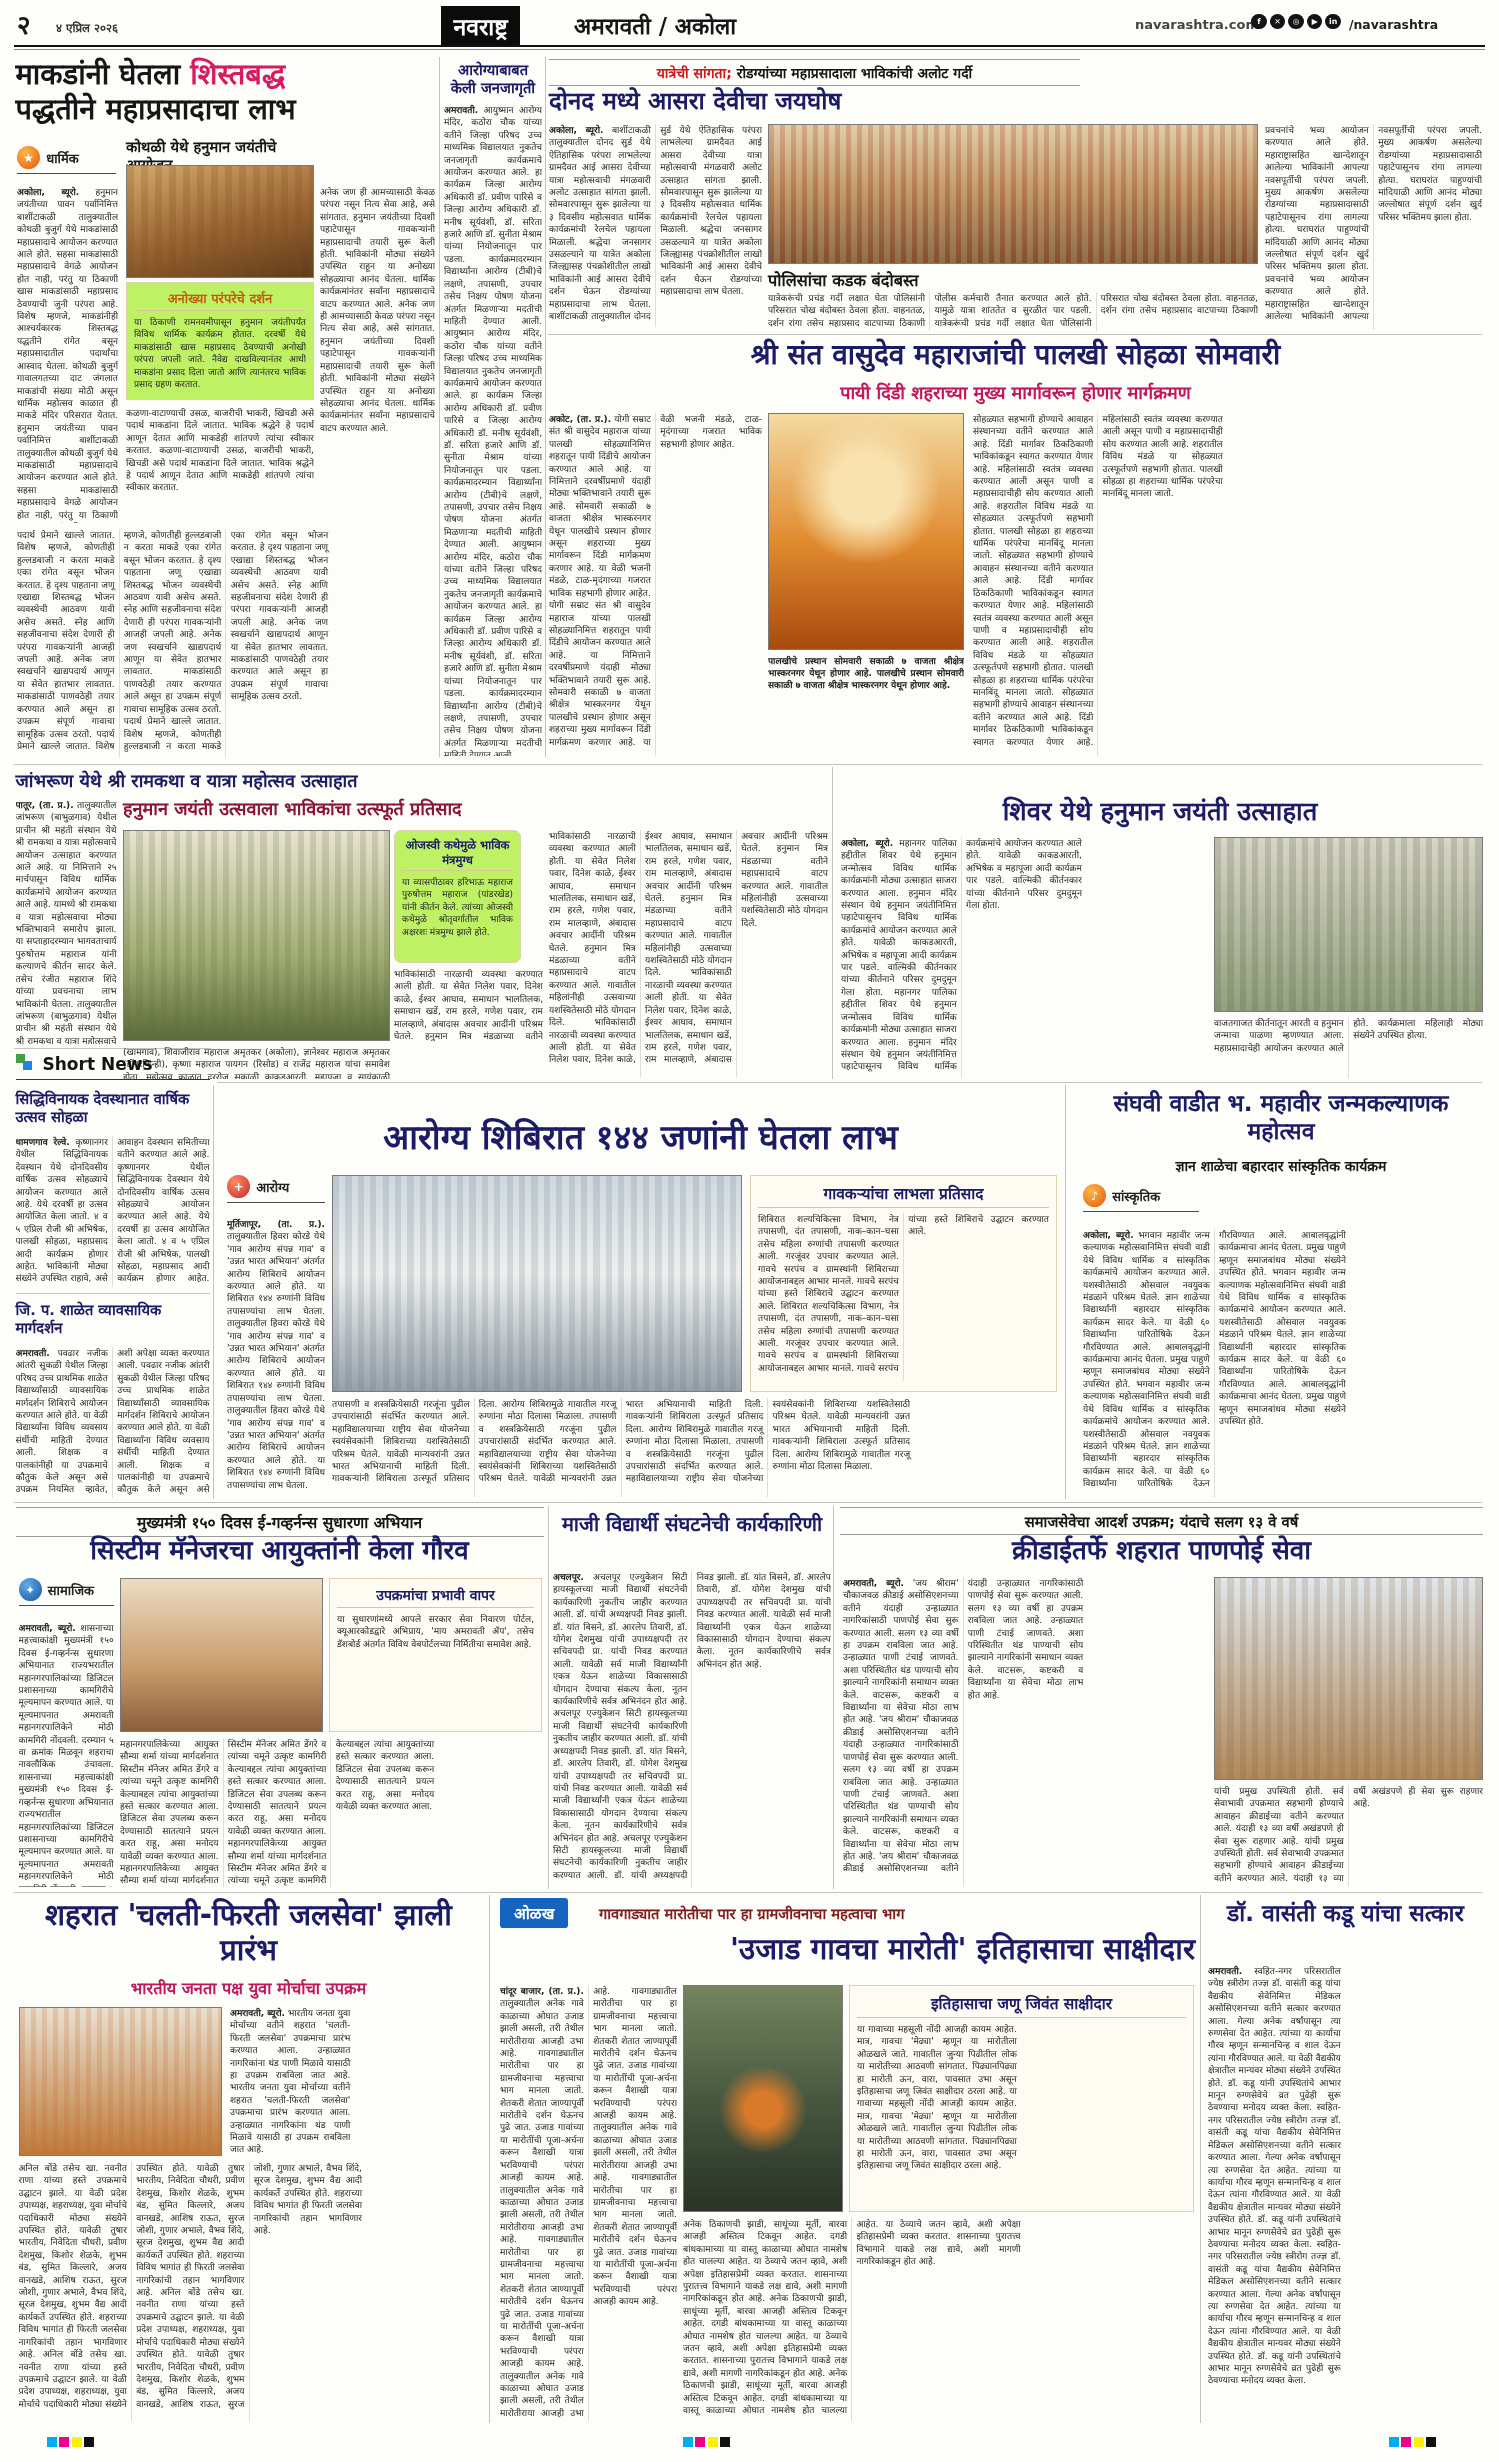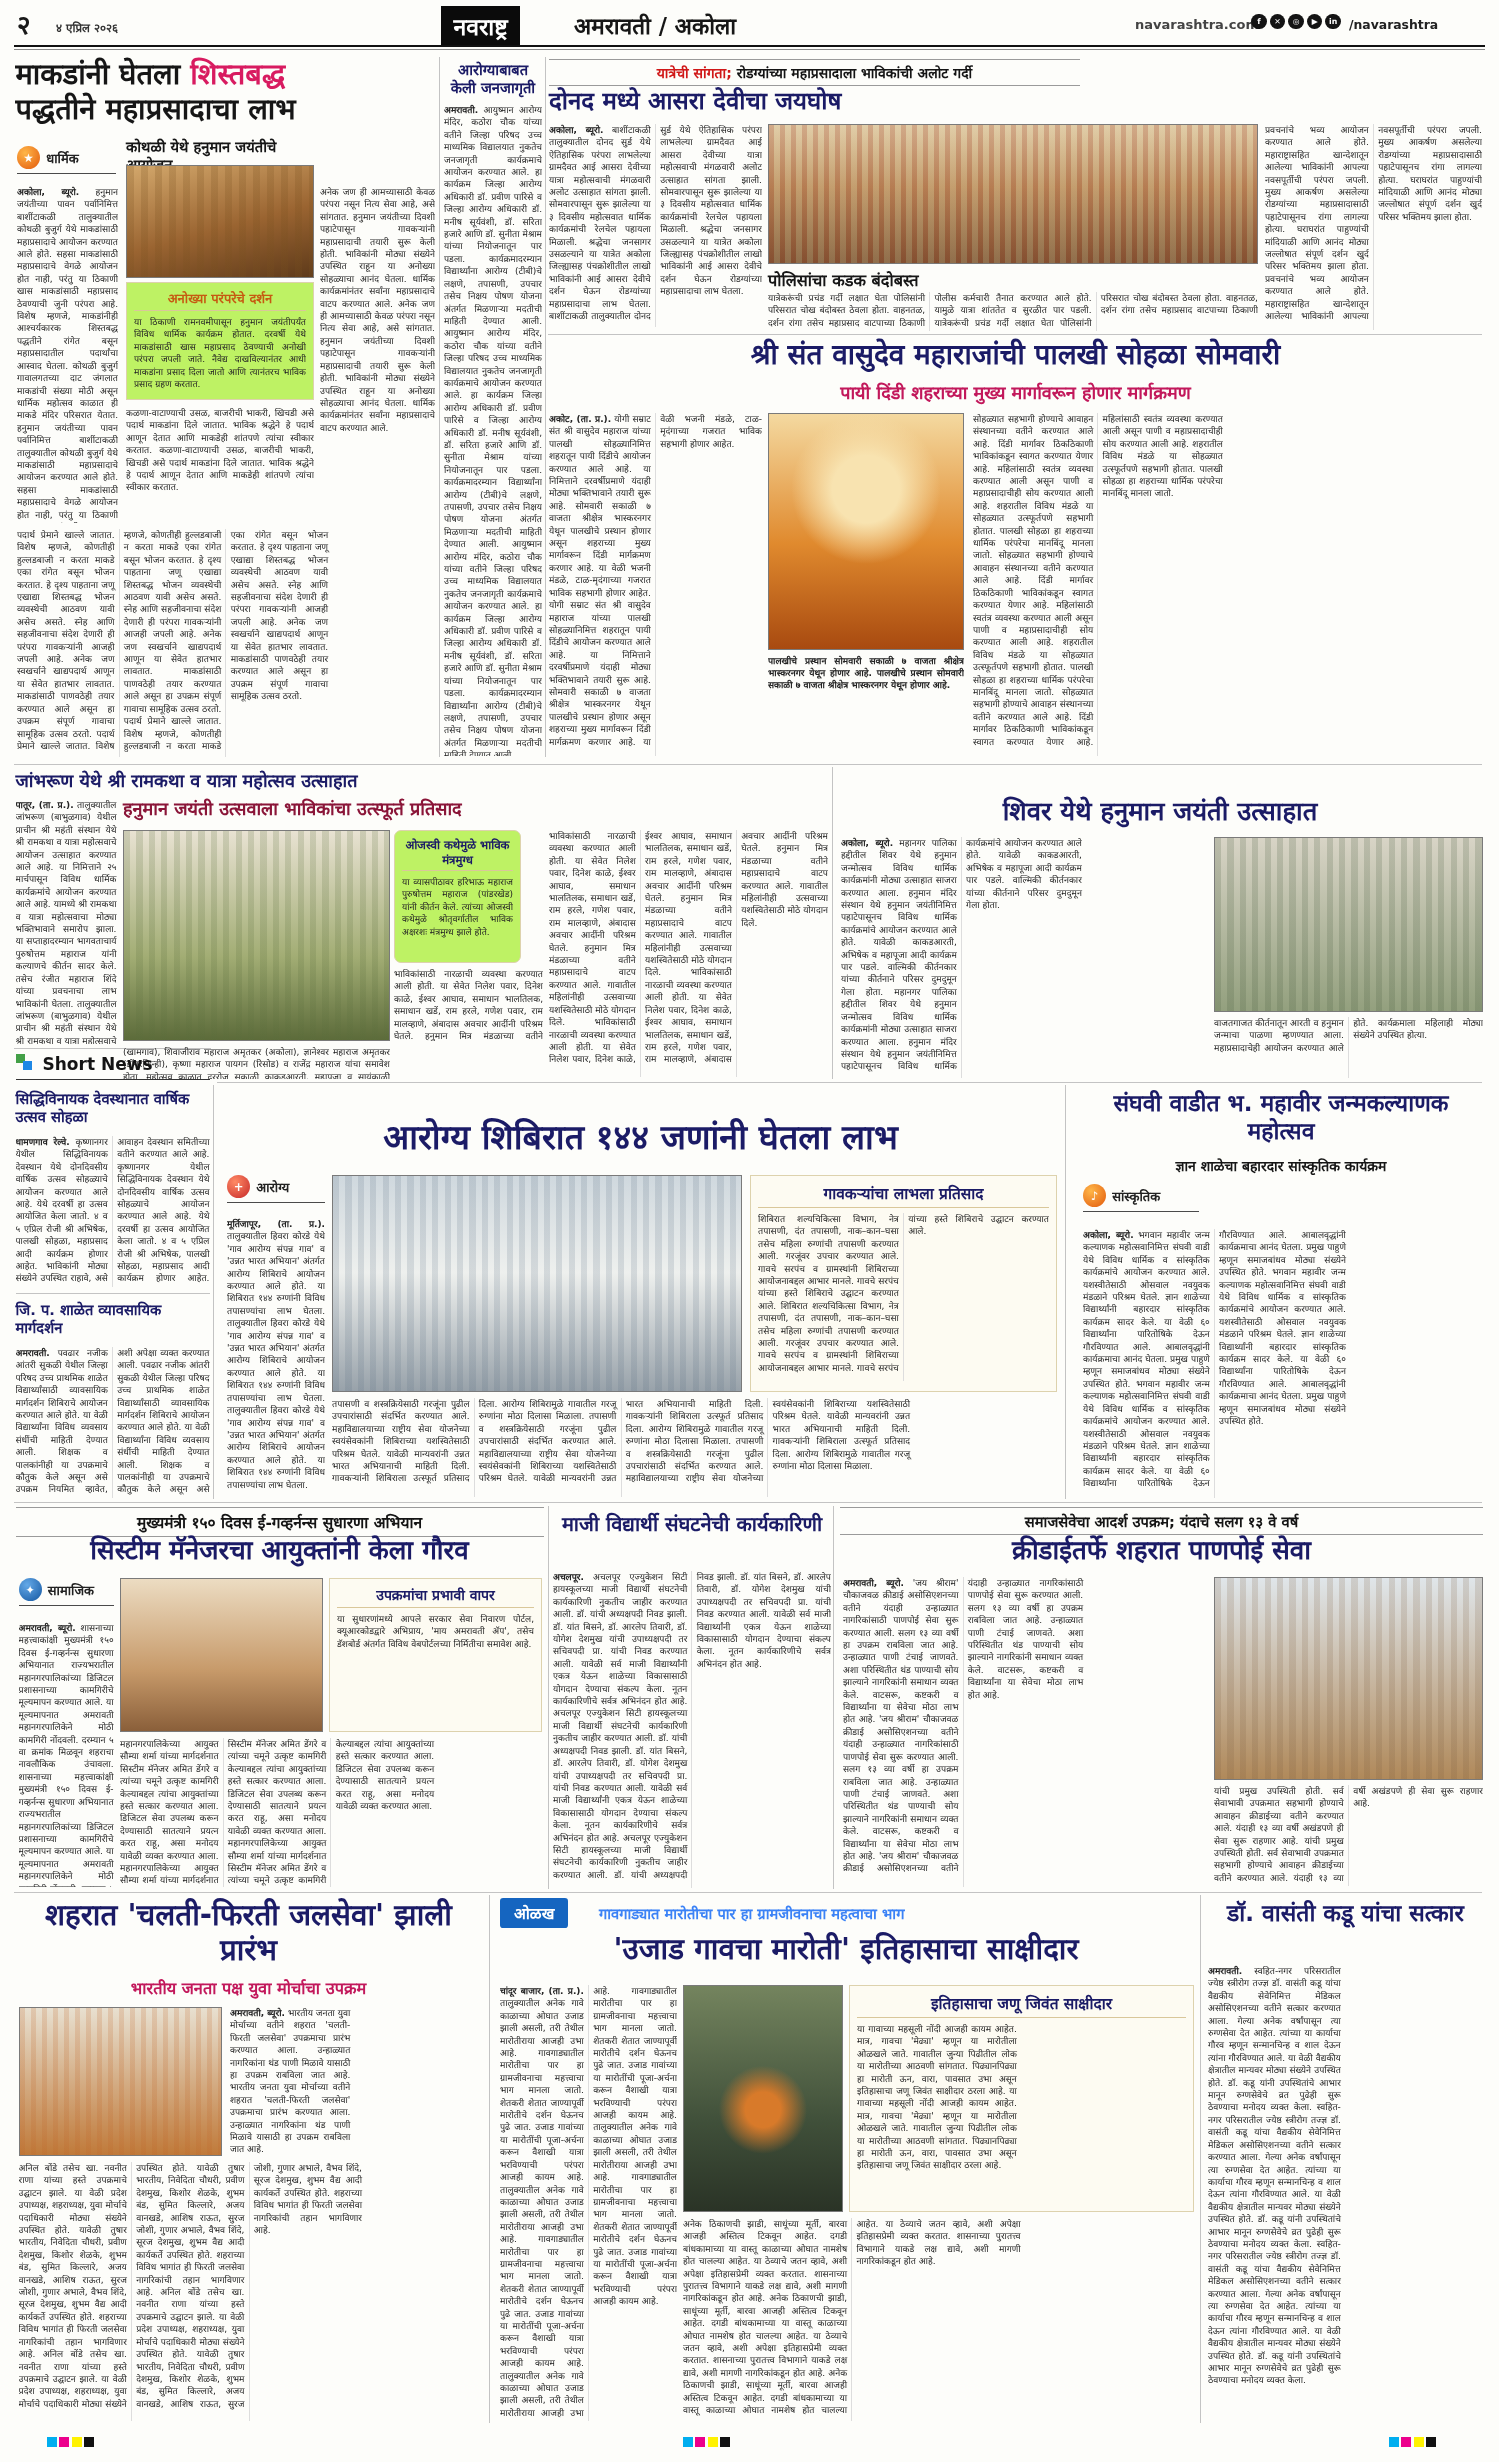--- a/index.html
+++ b/index.html
@@ -280,22 +280,22 @@
   <div class="a photo ph-jalseva" style="left:18.6px;top:2007px;width:203px;height:149px;"></div>
   <div class="a bt c2" style="left:230px;top:2007px;width:250px;height:149px;">
     <span class="byl">अमरावती, ब्यूरो.</span>
     <span>भारतीय जनता युवा मोर्चाच्या वतीने शहरात 'चलती-फिरती जलसेवा' उपक्रमाचा प्रारंभ करण्यात आला. उन्हाळ्यात नागरिकांना थंड पाणी मिळावे यासाठी हा उपक्रम राबविला जात आहे. भारतीय जनता युवा मोर्चाच्या वतीने शहरात 'चलती-फिरती जलसेवा' उपक्रमाचा प्रारंभ करण्यात आला. उन्हाळ्यात नागरिकांना थंड पाणी मिळावे यासाठी हा उपक्रम राबविला जात आहे.</span>
   </div>
   <div class="a bt c4" style="left:18.6px;top:2162px;width:461px;height:259px;">
     <span>अनिल बोंडे तसेच खा. नवनीत राणा यांच्या हस्ते उपक्रमाचे उद्घाटन झाले. या वेळी प्रदेश उपाध्यक्ष, शहराध्यक्ष, युवा मोर्चाचे पदाधिकारी मोठ्या संख्येने उपस्थित होते. यावेळी तुषार भारतीय, निवेदिता चौधरी, प्रवीण देशमुख, किशोर शेळके, शुभम बंड, सुमित किल्लारे, अजय वानखडे, आशिष राऊत, सुरज जोशी, गुणार अभाले, वैभव शिंदे, सूरज देशमुख, शुभम वैद्य आदी कार्यकर्ते उपस्थित होते. शहराच्या विविध भागांत ही फिरती जलसेवा नागरिकांची तहान भागविणार आहे. अनिल बोंडे तसेच खा. नवनीत राणा यांच्या हस्ते उपक्रमाचे उद्घाटन झाले. या वेळी प्रदेश उपाध्यक्ष, शहराध्यक्ष, युवा मोर्चाचे पदाधिकारी मोठ्या संख्येने उपस्थित होते. यावेळी तुषार भारतीय, निवेदिता चौधरी, प्रवीण देशमुख, किशोर शेळके, शुभम बंड, सुमित किल्लारे, अजय वानखडे, आशिष राऊत, सुरज जोशी, गुणार अभाले, वैभव शिंदे, सूरज देशमुख, शुभम वैद्य आदी कार्यकर्ते उपस्थित होते. शहराच्या विविध भागांत ही फिरती जलसेवा नागरिकांची तहान भागविणार आहे. अनिल बोंडे तसेच खा. नवनीत राणा यांच्या हस्ते उपक्रमाचे उद्घाटन झाले. या वेळी प्रदेश उपाध्यक्ष, शहराध्यक्ष, युवा मोर्चाचे पदाधिकारी मोठ्या संख्येने उपस्थित होते. यावेळी तुषार भारतीय, निवेदिता चौधरी, प्रवीण देशमुख, किशोर शेळके, शुभम बंड, सुमित किल्लारे, अजय वानखडे, आशिष राऊत, सुरज जोशी, गुणार अभाले, वैभव शिंदे, सूरज देशमुख, शुभम वैद्य आदी कार्यकर्ते उपस्थित होते. शहराच्या विविध भागांत ही फिरती जलसेवा नागरिकांची तहान भागविणार आहे.</span>
   </div>
 
   <div class="a olakh" style="left:500px;top:1898px;">ओळख</div>
-  <div class="a" style="left:599px;top:1903px;width:596px;font-size:14.7px;font-weight:700;color:#3b82f6;">गावगाड्यात मारोतीचा पार हा ग्रामजीवनाचा महत्वाचा भाग</div>
-  <div class="a hl center" style="left:497px;top:1932px;width:698px;font-size:29.5px;">'उजाड गावचा मारोती' इतिहासाचा साक्षीदार</div>
+  <div class="a" style="left:599px;top:1903px;width:596px;font-size:14.7px;font-weight:700;color:#7f1d1d;">गावगाड्यात मारोतीचा पार हा ग्रामजीवनाचा महत्वाचा भाग</div>
+  <div class="a hl center" style="left:497px;top:1932px;width:698px;font-size:29.5px;text-align:right;">'उजाड गावचा मारोती' इतिहासाचा साक्षीदार</div>
   <div class="a bt c2" style="left:500px;top:1985px;width:177px;height:436px;">
     <span class="byl">चांदूर बाजार, (ता. प्र.).</span>
     <span>तालुक्यातील अनेक गावे काळाच्या ओघात उजाड झाली असली, तरी तेथील मारोतीराया आजही उभा आहे. गावगाड्यातील मारोतीचा पार हा ग्रामजीवनाचा महत्त्वाचा भाग मानला जातो. शेतकरी शेतात जाण्यापूर्वी मारोतीचे दर्शन घेऊनच पुढे जात. उजाड गावांच्या या मारोतींची पूजा-अर्चना करून वैशाखी यात्रा भरविण्याची परंपरा आजही कायम आहे. तालुक्यातील अनेक गावे काळाच्या ओघात उजाड झाली असली, तरी तेथील मारोतीराया आजही उभा आहे. गावगाड्यातील मारोतीचा पार हा ग्रामजीवनाचा महत्त्वाचा भाग मानला जातो. शेतकरी शेतात जाण्यापूर्वी मारोतीचे दर्शन घेऊनच पुढे जात. उजाड गावांच्या या मारोतींची पूजा-अर्चना करून वैशाखी यात्रा भरविण्याची परंपरा आजही कायम आहे. तालुक्यातील अनेक गावे काळाच्या ओघात उजाड झाली असली, तरी तेथील मारोतीराया आजही उभा आहे. गावगाड्यातील मारोतीचा पार हा ग्रामजीवनाचा महत्त्वाचा भाग मानला जातो. शेतकरी शेतात जाण्यापूर्वी मारोतीचे दर्शन घेऊनच पुढे जात. उजाड गावांच्या या मारोतींची पूजा-अर्चना करून वैशाखी यात्रा भरविण्याची परंपरा आजही कायम आहे. तालुक्यातील अनेक गावे काळाच्या ओघात उजाड झाली असली, तरी तेथील मारोतीराया आजही उभा आहे. गावगाड्यातील मारोतीचा पार हा ग्रामजीवनाचा महत्त्वाचा भाग मानला जातो. शेतकरी शेतात जाण्यापूर्वी मारोतीचे दर्शन घेऊनच पुढे जात. उजाड गावांच्या या मारोतींची पूजा-अर्चना करून वैशाखी यात्रा भरविण्याची परंपरा आजही कायम आहे.</span>
   </div>
   <div class="a photo ph-temple" style="left:683px;top:1985px;width:160px;height:227px;"></div>
   <div class="a featurebox" style="left:849px;top:1985px;width:345px;height:227px;background:#fdfbf2;">
     <div class="fb-title navy" style="font-size:15.5px;">इतिहासाचा जणू जिवंत साक्षीदार</div>
     <div class="bt c2" style="height:177px;">
       <span>या गावाच्या महसूली नोंदी आजही कायम आहेत. मात्र, गावचा 'मेढ्या' म्हणून या मारोतीला ओळखले जाते. गावातील जुन्या पिढीतील लोक या मारोतीच्या आठवणी सांगतात. पिढ्यानपिढ्या हा मारोती ऊन, वारा, पावसात उभा असून इतिहासाचा जणू जिवंत साक्षीदार ठरला आहे. या गावाच्या महसूली नोंदी आजही कायम आहेत. मात्र, गावचा 'मेढ्या' म्हणून या मारोतीला ओळखले जाते. गावातील जुन्या पिढीतील लोक या मारोतीच्या आठवणी सांगतात. पिढ्यानपिढ्या हा मारोती ऊन, वारा, पावसात उभा असून इतिहासाचा जणू जिवंत साक्षीदार ठरला आहे.</span>
     </div>

